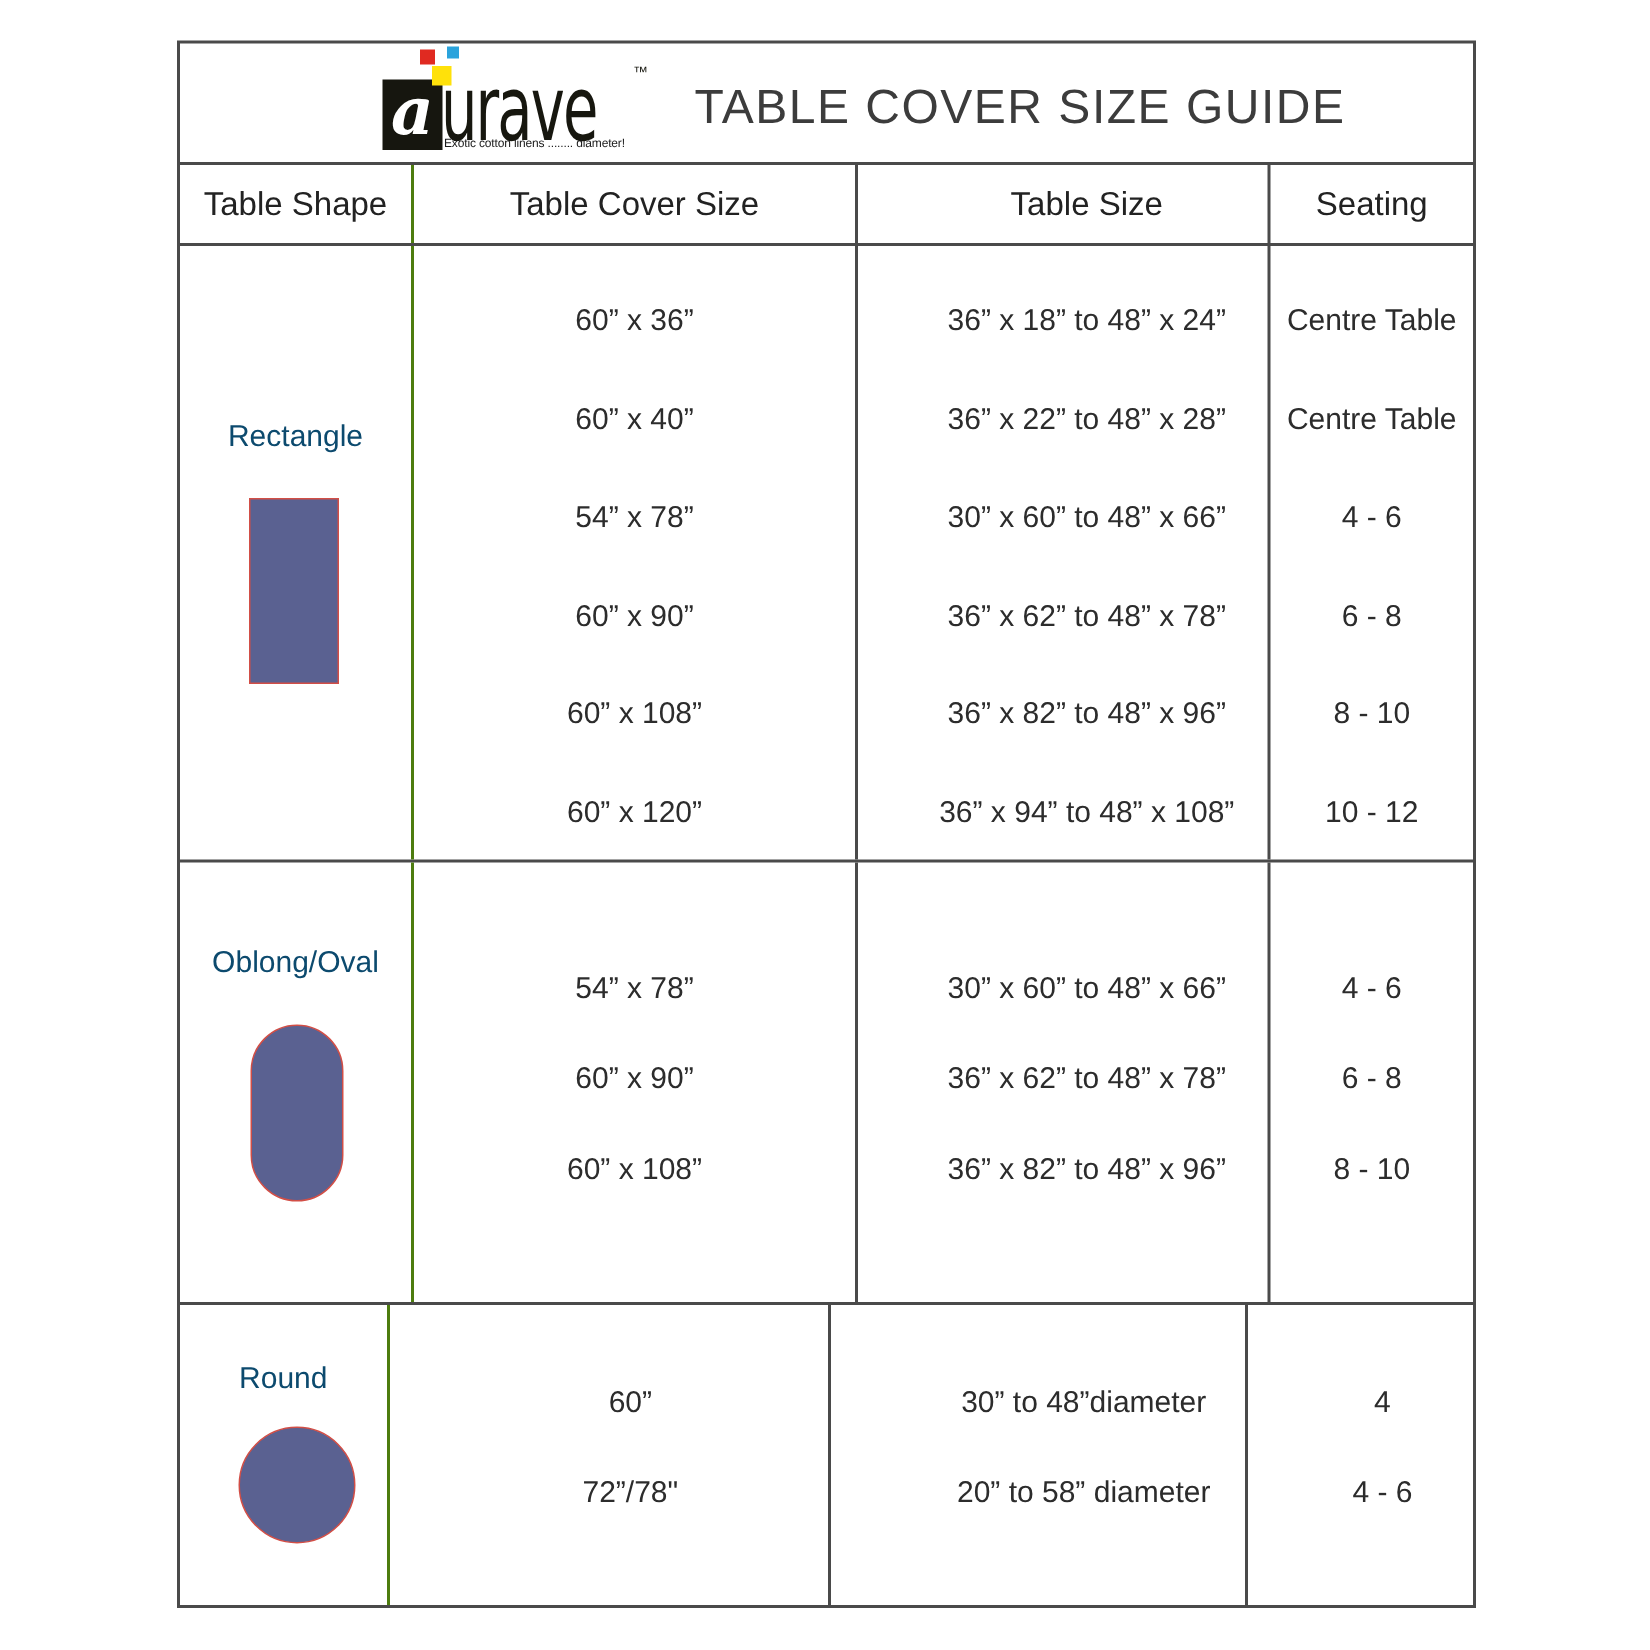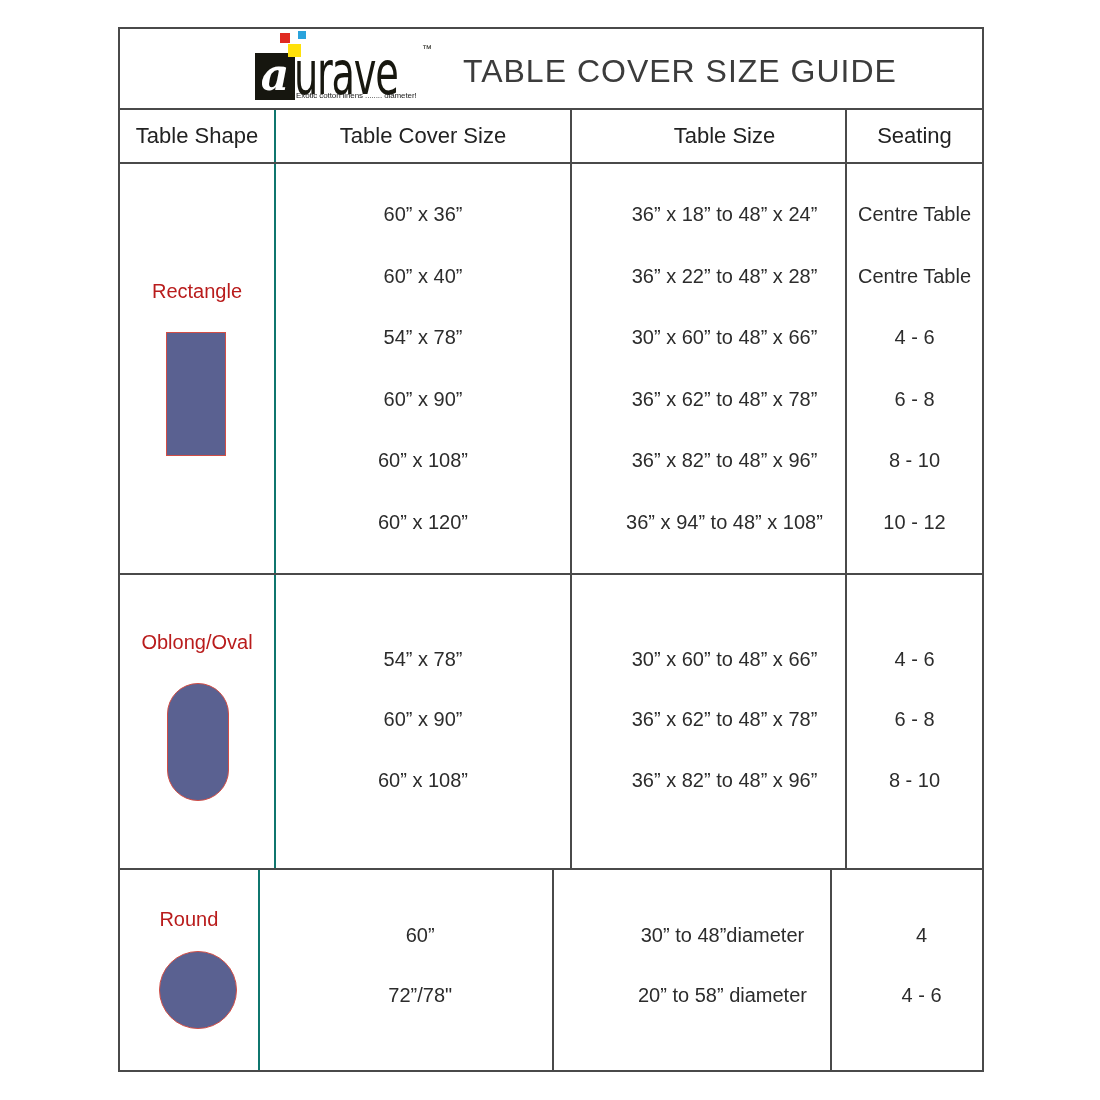--- a/index.html
+++ b/index.html
@@ -44,39 +44,39 @@
   .main-title{
     position:absolute;left:343px;top:24px;width:470px;
     font-size:32px;color:#3c3c3c;letter-spacing:1px;white-space:nowrap;
   }
   
   .header-row{display:flex;height:54px;border-bottom:2px solid #4a4a4a;}
   .hcell{
     display:flex;align-items:center;justify-content:center;
     font-size:22px;color:#222222;
   }
-  .c1{width:156px;border-right:2px solid #0f766e;}
+  .c1{width:156px;border-right:2px solid #4d7c0f;}
   .c2{width:296px;border-right:2px solid #4a4a4a;}
   .c3{width:275px;border-right:2px solid #4a4a4a;padding-left:32px;}
   .c4{width:135px;}
   
   .section{display:flex;border-bottom:2px solid #4a4a4a;}
   .section:last-child{border-bottom:none;}
   .shape-cell{position:relative;}
   .shape-label{
     position:absolute;left:0;width:100%;text-align:center;
-    font-size:20px;color:#b91c1c;
+    font-size:20px;color:#0c4a6e;
   }
   .rows{display:flex;flex-direction:column;}
   .row{
     display:flex;align-items:center;justify-content:center;flex:none;
     font-size:20px;color:#2c2c2c;text-align:center;white-space:nowrap;
   }
   .sec-rect{height:411px;}
-  .sec-rect .rows{padding-top:20px;}
+  .sec-rect .rows{padding-top:20px;justify-content:space-between;}
   .sec-rect .row{height:61.5px;}
   .sec-oblong{height:295px;}
   .sec-oblong .rows{padding-top:54px;}
   .sec-oblong .row{height:60.5px;}
   .sec-round{height:200px;gap:29px;}
   .sec-round .rows{padding-top:35px;}
   .sec-round .row{height:60px;}
   .sec-rect .shape-label{top:116px;}
   .sec-oblong .shape-label{top:56px;}
   .sec-round .shape-label{top:38px;}

